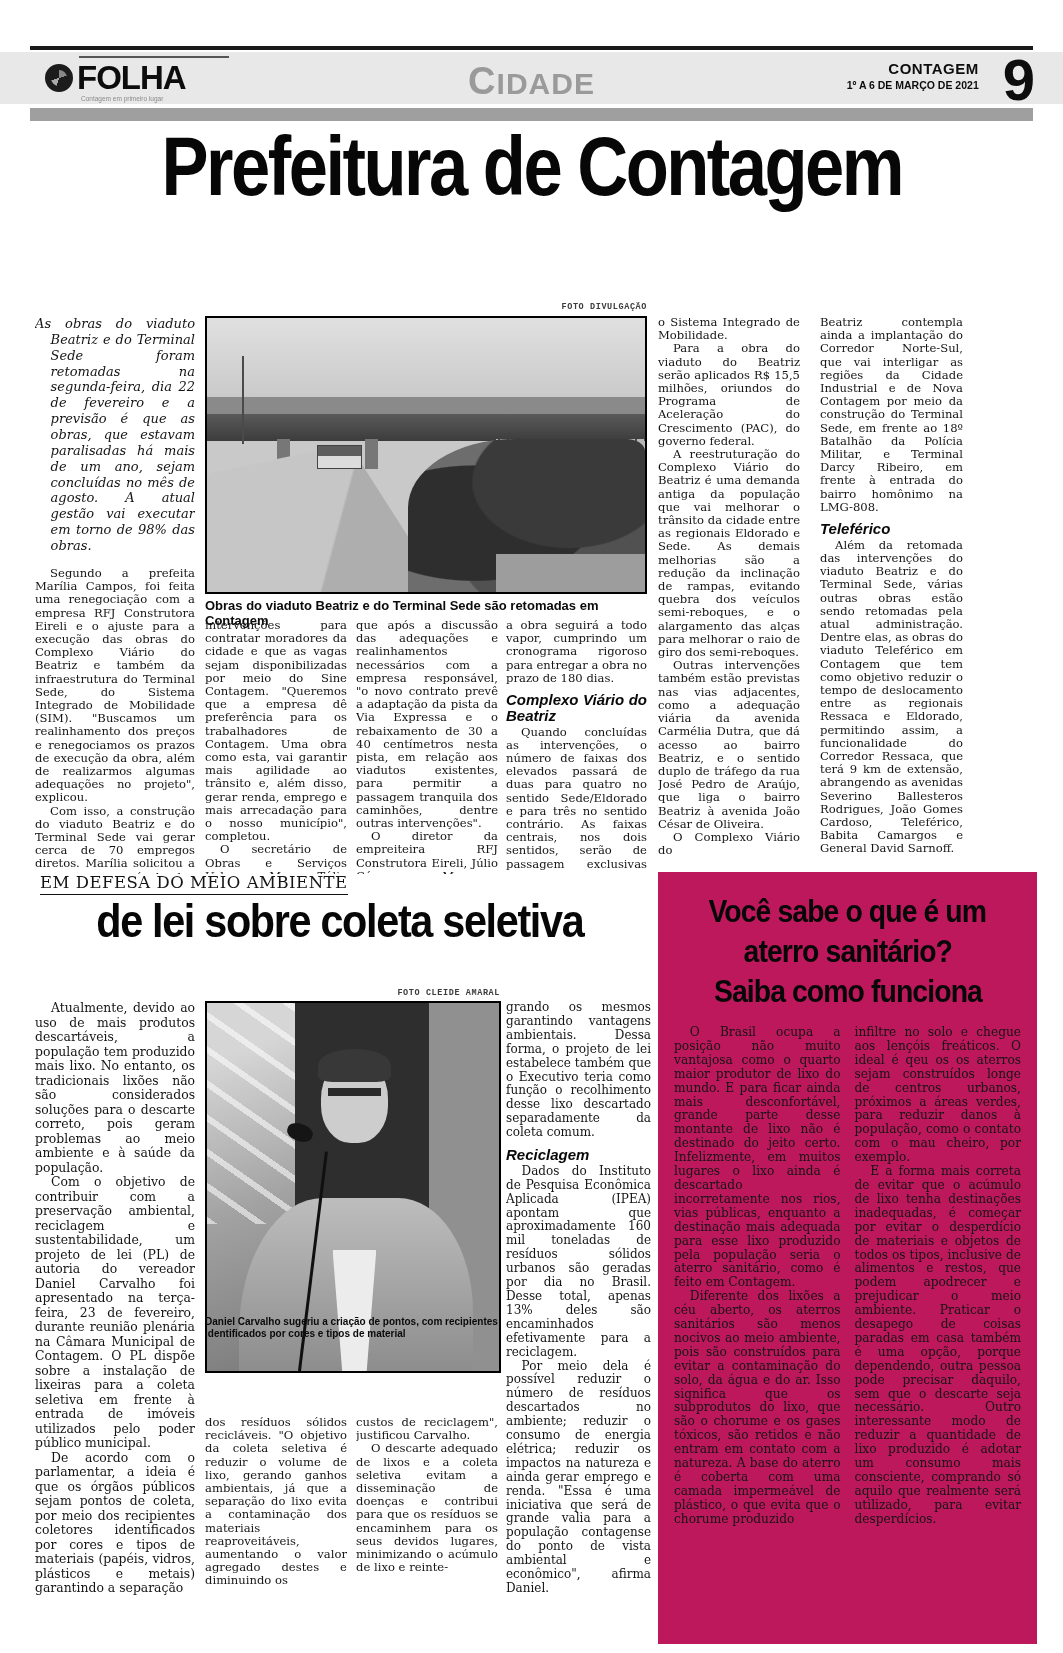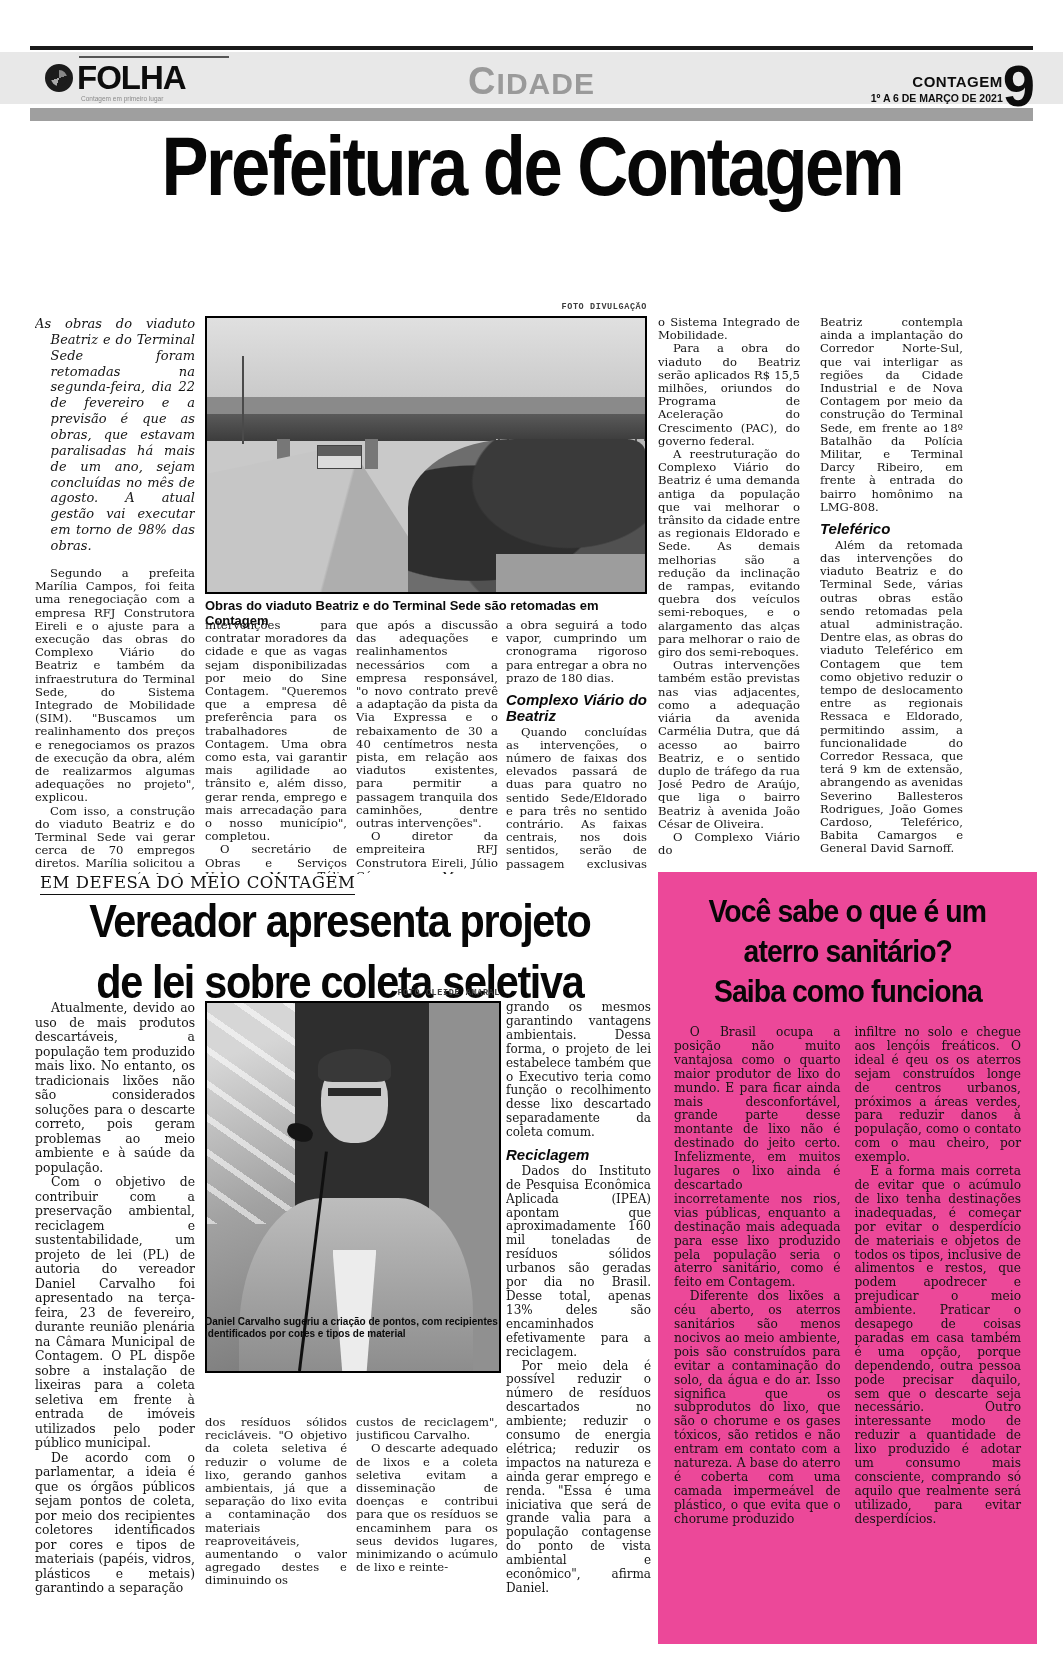--- a/index.html
+++ b/index.html
@@ -12,21 +12,21 @@
   .masthead{left:0;top:36px;width:1063px;height:52px;background:#e8e8e8;}
   .logo-block{left:45px;top:40px;width:260px;height:46px;overflow:visible;}
   .logo-topline{width:150px;height:2px;background:#555;margin:0 0 1px 34px;}
   .logo-row{display:flex;align-items:center;gap:4px;}
   .logo-mark{width:28px;height:28px;border-radius:50%;border:6px solid #1c1c1c;box-sizing:border-box;position:relative;background:conic-gradient(#888 0 20%,#1c1c1c 20% 55%,#aaa 55% 70%,#1c1c1c 70% 100%);}
   .logo-text{font-family:"Liberation Sans",sans-serif;font-weight:700;font-size:33px;letter-spacing:-1px;color:#0d0d0d;}
   .tagline{font-family:"Liberation Sans",sans-serif;font-size:6.5px;color:#8a8a8a;margin-left:36px;margin-top:-2px;}
   .section-title{left:0;top:44px;width:1063px;text-align:center;
       font-family:"Liberation Sans",sans-serif;font-weight:700;font-size:30px;color:#9a9a9a;letter-spacing:1px;}
   .section-title::first-letter{font-size:38px;}
-  .edition{right:28px;left:auto;top:40px;width:240px;height:60px;display:flex;justify-content:flex-end;align-items:center;gap:0;overflow:visible;}
+  .edition{right:28px;left:auto;top:40px;width:240px;height:60px;display:flex;justify-content:flex-end;align-items:flex-start;gap:24px;overflow:visible;}
   .ed-txt{text-align:right;font-family:"Liberation Sans",sans-serif;font-weight:700;margin-top:4px;}
   .ed-city{font-size:15px;letter-spacing:0.5px;color:#0d0d0d;}
   .ed-date{font-size:10.5px;color:#0d0d0d;margin-top:2px;}
   .page-num{font-family:"Liberation Sans",sans-serif;font-weight:700;font-size:58px;line-height:48px;color:#0d0d0d;}
   .gray-bar{left:30px;top:92px;width:1003px;height:13px;background:#9f9f9f;}
 
   
   .h1-wrap{left:0;top:106px;width:1063px;text-align:center;}
   .h1-line{display:block;line-height:89px;}
   .h1-line span{display:inline-block;transform:scaleX(.84);transform-origin:center;
@@ -79,21 +79,21 @@
   .p2-body{left:11%;bottom:0;width:80%;height:47%;background:linear-gradient(#bdbdbd,#8d8d8d);
       border-radius:36% 32% 0 0 / 78% 66% 0 0;}
   .p2-shirt{left:43%;bottom:0;width:15%;height:33%;background:#ececec;clip-path:polygon(0 0,100% 0,78% 100%,22% 100%);}
   .p2-head{left:39%;top:15%;width:23%;height:23%;background:#cdcdcd;border-radius:48% 48% 44% 44%;}
   .p2-hair{left:38%;top:12.5%;width:25%;height:9%;background:#383838;border-radius:50% 50% 20% 20%;}
   .p2-glasses{left:41.5%;top:23%;width:18%;height:2.2%;background:#2a2a2a;}
   .p2-micstand{left:31%;bottom:0;width:3px;height:60%;background:#101010;transform:rotate(7deg);transform-origin:bottom;}
   .p2-mic{left:27.5%;top:33%;width:9%;height:4.5%;background:#151515;border-radius:45%;transform:rotate(18deg);}
 
   
-  .sidebox{left:658px;top:856px;width:379px;height:772px;background:#ec4899;box-sizing:border-box;padding:16px 16px 10px;}
+  .sidebox{left:658px;top:856px;width:379px;height:772px;background:#be185d;box-sizing:border-box;padding:16px 16px 10px;}
   .sb-title{text-align:center;margin:6px 0 12px;}
   .sb-line{display:block;line-height:35px;}
   .sb-line span{display:inline-block;transform:scaleX(.9);transform-origin:center;
       font-family:"Liberation Sans",sans-serif;font-weight:700;font-size:31.5px;letter-spacing:-1px;color:#070707;white-space:nowrap;}
   .sb-cols{display:flex;gap:14px;}
   .sb-col{width:50%;font-size:12.2px;line-height:1.14;text-align:justify;}
 </style>
 </head>
 <body>
 
@@ -166,23 +166,22 @@
       <p class="para">A reestruturação do Complexo Viário do Beatriz é uma demanda antiga da população que vai melhorar o trânsito da cidade entre as regionais Eldorado e Sede. As demais melhorias são a redução da inclinação de rampas, evitando quebra dos veículos semi-reboques, e o alargamento das alças para melhorar o raio de giro dos semi-reboques.</p>
       <p class="para">Outras intervenções também estão previstas nas vias adjacentes, como a adequação viária da avenida Carmélia Dutra, que dá acesso ao bairro Beatriz, e o sentido duplo de tráfego da rua José Pedro de Araújo, que liga o bairro Beatriz à avenida João César de Oliveira.</p>
       <p class="para">O Complexo Viário do</p>
     </div>
   <div class="abs col cont" style="left:820px;top:300px;width:143px;height:558px;">
       <p class="para">Beatriz contempla ainda a implantação do Corredor Norte-Sul, que vai interligar as regiões da Cidade Industrial e de Nova Contagem por meio da construção do Terminal Sede, em frente ao 18º Batalhão da Polícia Militar, e Terminal Darcy Ribeiro, em frente à entrada do bairro homônimo na LMG-808.</p>
       <h3 class="subhead">Teleférico</h3>
       <p class="para">Além da retomada das intervenções do viaduto Beatriz e do Terminal Sede, várias outras obras estão sendo retomadas pela atual administração. Dentre elas, as obras do viaduto Teleférico em Contagem que tem como objetivo reduzir o tempo de deslocamento entre as regionais Ressaca e Eldorado, permitindo assim, a funcionalidade do Corredor Ressaca, que terá 9 km de extensão, abrangendo as avenidas Severino Ballesteros Rodrigues, João Gomes Cardoso, Teleférico, Babita Camargos e General David Sarnoff.</p>
     </div>
 
-  <div class="abs kicker">EM DEFESA DO MEIO CONTAGEM</div>
+  <div class="abs kicker">EM DEFESA DO MEIO AMBIENTE</div>
   <div class="abs h2-wrap">
-    <span class="h2-line"><span>Vereador apresenta projeto</span></span>
     <span class="h2-line"><span>de lei sobre coleta seletiva</span></span>
   </div>
 
   <div class="abs col" style="left:35px;top:985px;width:160px;height:645px;font-size:12.4px;line-height:1.17;">
       <p class="para">Atualmente, devido ao uso de mais produtos descartáveis, a população tem produzido mais lixo. No entanto, os tradicionais lixões não são considerados soluções para o descarte correto, pois geram problemas ao meio ambiente e à saúde da população.</p>
       <p class="para">Com o objetivo de contribuir com a preservação ambiental, reciclagem e sustentabilidade, um projeto de lei (PL) de autoria do vereador Daniel Carvalho foi apresentado na terça-feira, 23 de fevereiro, durante reunião plenária na Câmara Municipal de Contagem. O PL dispõe sobre a instalação de lixeiras para a coleta seletiva em frente à entrada de imóveis utilizados pelo poder público municipal.</p>
       <p class="para">De acordo com o parlamentar, a ideia é que os órgãos públicos sejam pontos de coleta, por meio dos recipientes coletores identificados por cores e tipos de materiais (papéis, vidros, plásticos e metais) garantindo a separação</p>
     </div>
 
   <div class="abs credit" style="left:330px;top:972px;width:170px;">FOTO CLEIDE AMARAL</div>

